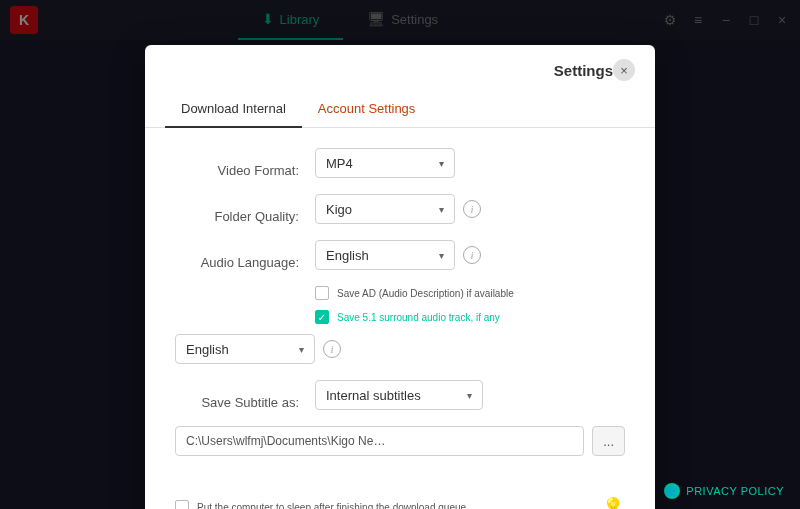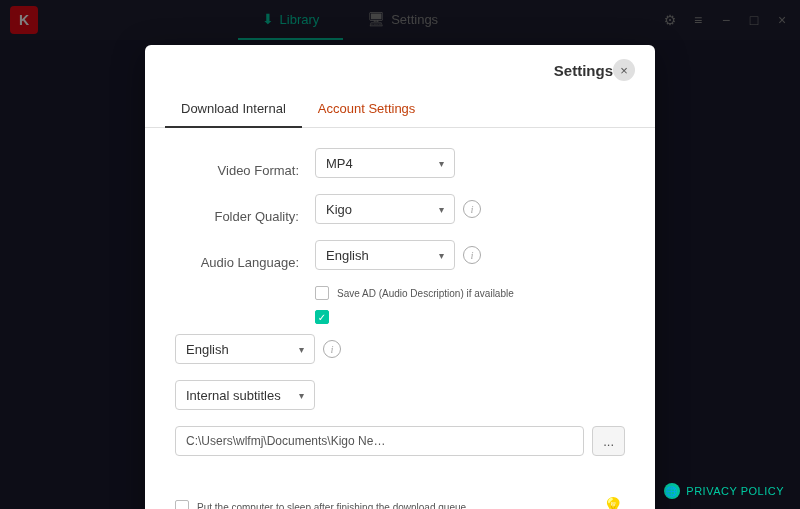--- a/index.html
+++ b/index.html
@@ -394,35 +394,37 @@
       </div>
     </div>
 
     <div class="checkbox-row">
       <div class="checkbox-input"></div>
       <span class="checkbox-label">Save AD (Audio Description) if available</span>
     </div>
 
     <div class="checkbox-row">
       <div class="checkbox-input checked"></div>
+      <span class="checkbox-label highlight">Save 5.1 surround audio track, if any</span>
     </div>
 
     <div class="form-row">
       <div class="form-control-wrap">
         <div class="select-box">
           <span>English</span>
           <span class="chevron">▾</span>
         </div>
         <div class="info-icon">i</div>
       </div>
     </div>
 
     <div class="form-row">
-      <div class="form-control-wrap">
-        <div class="select-box" style="width:140px;">
+      <div class="form-label">Save Subtitle as:</div>
+      <div class="form-control-wrap">
+        <div class="select-box" style="width:168px;">
           <span>Internal subtitles</span>
           <span class="chevron">▾</span>
         </div>
       </div>
     </div>
 
     <div class="form-row">
       <div class="form-control-wrap">
         <div class="path-input">
           <span style="overflow:hidden;text-overflow:ellipsis;white-space:nowrap;max-width:200px;display:block;">C:\Users\wlfmj\Documents\Kigo Netflix Video D</span>

